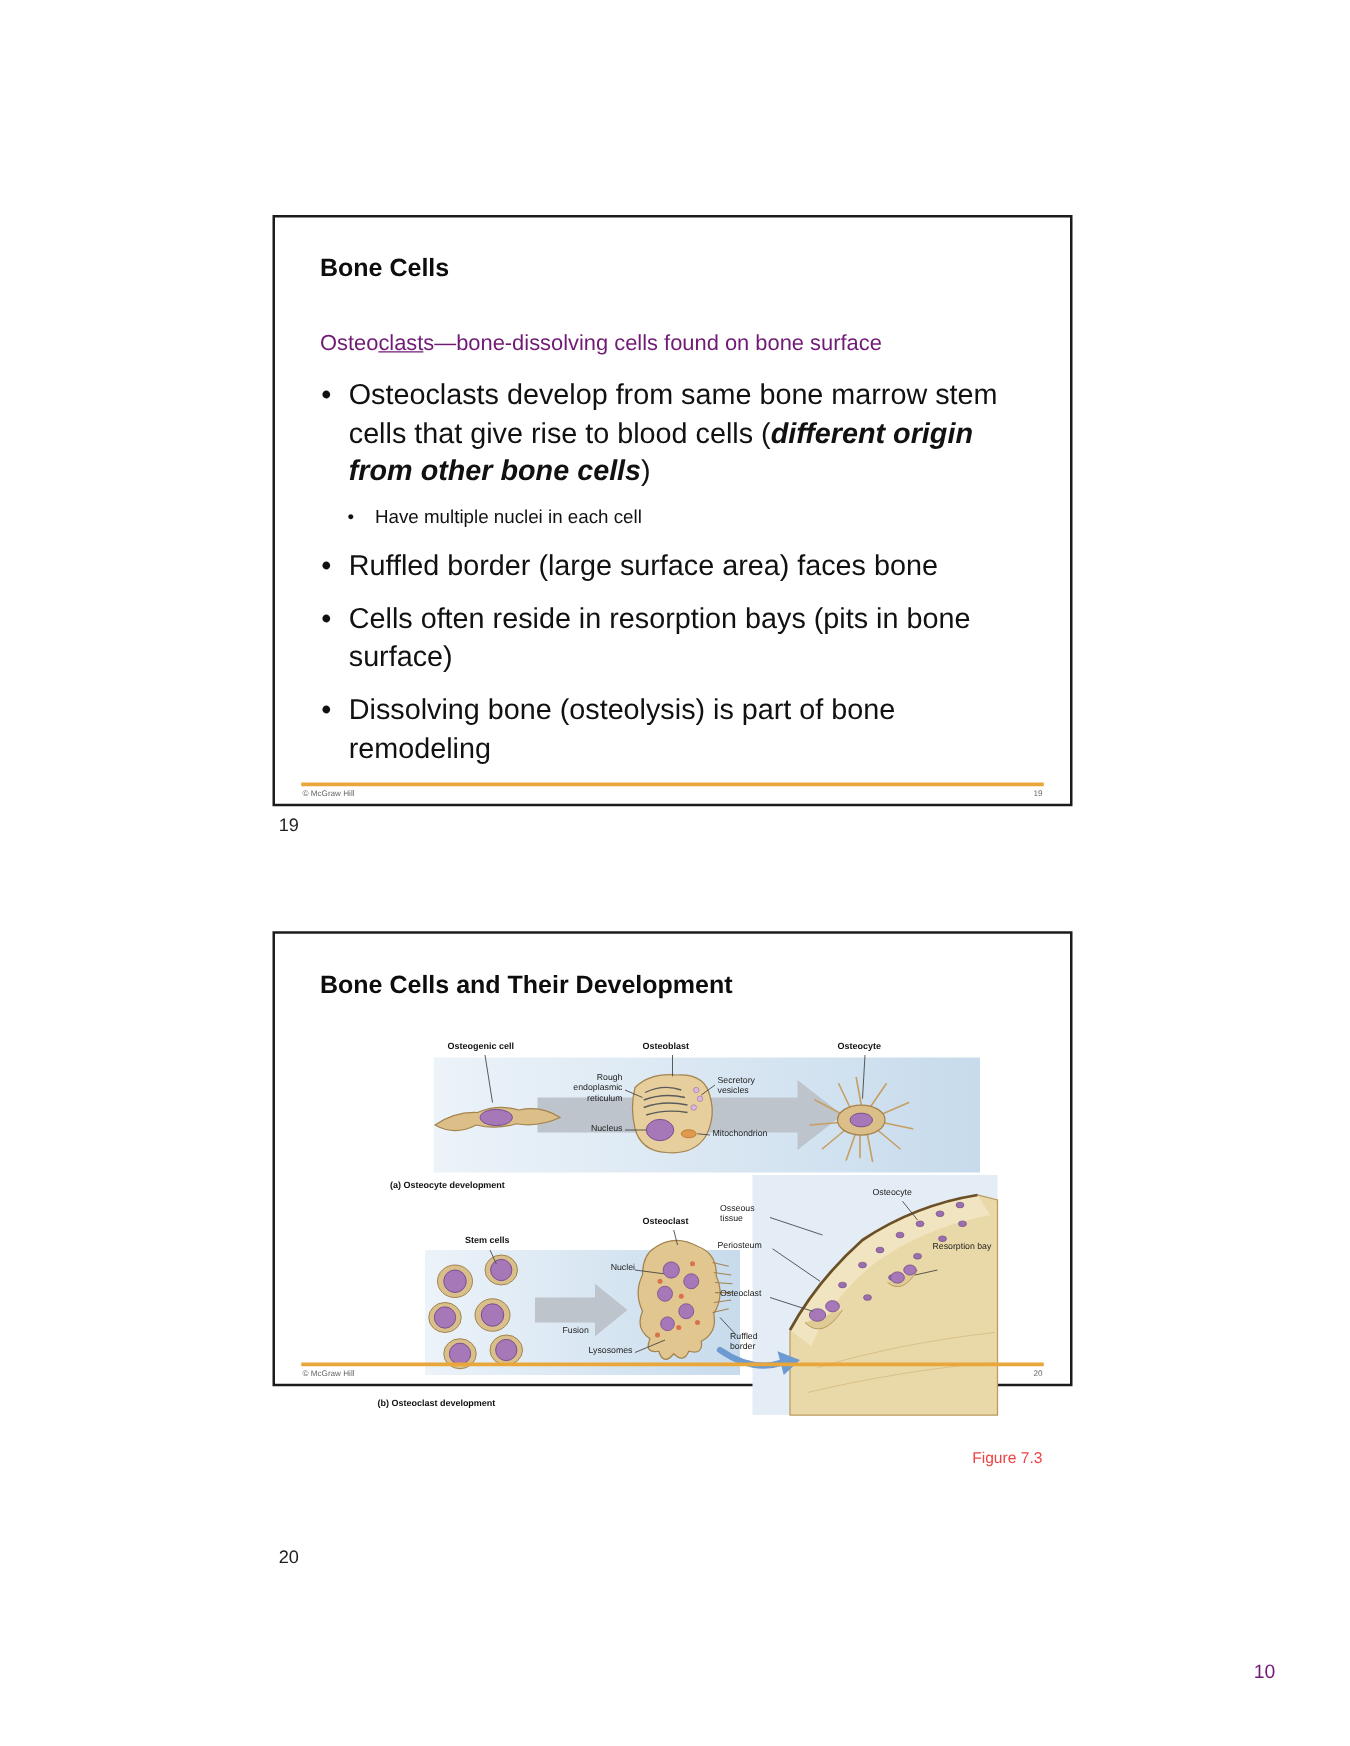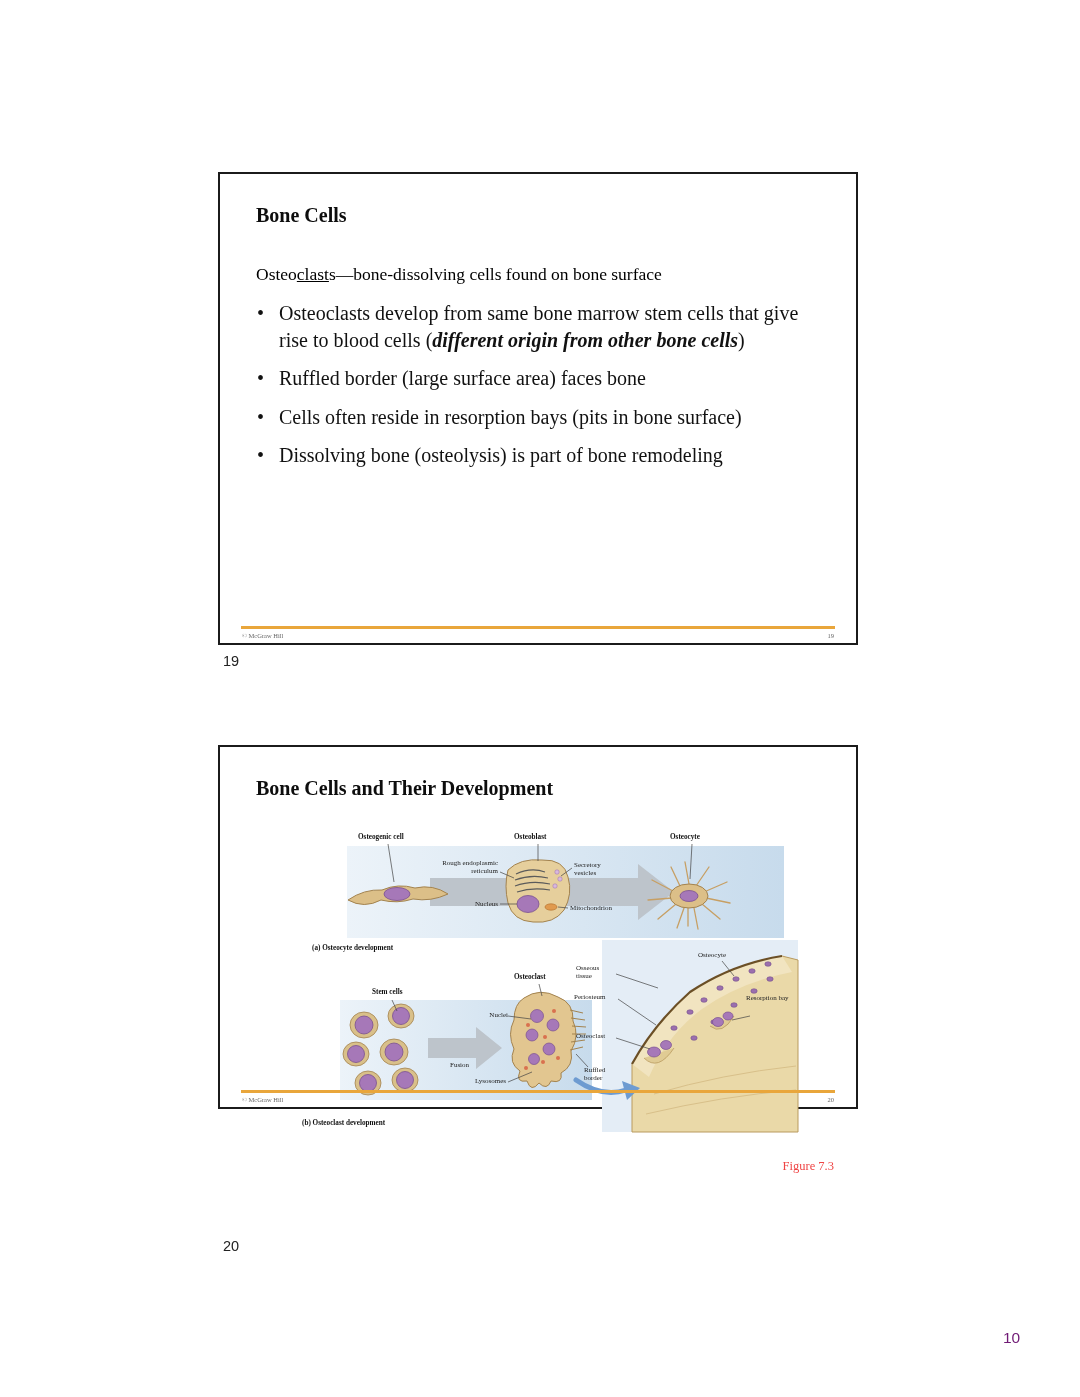--- a/index.html
+++ b/index.html
@@ -6,34 +6,33 @@
   html, body { margin: 0; padding: 0; }
   body {
     width: 1080px; height: 1397px; background: #ffffff;
     font-family: "Liberation Sans", "DejaVu Sans", sans-serif; color: #111;
   }
   .page { position: relative; width: 1080px; height: 1397px; background: #fff; overflow: hidden; }
 
   .slide {
     position: absolute; left: 218px; width: 640px; background: #fff;
     border: 2px solid #1b1b1b;
-    font-family: Liberation Serif, serif;
   }
   #slide19 { top: 172px; height: 473px; }
   #slide20 { top: 745px; height: 364px; }
 
   .slide-title {
     position: absolute; left: 36px; top: 30px; margin: 0;
     font-size: 20px; font-weight: 700; color: #0d0d0d;
   }
-  .lead { position: absolute; left: 36px; top: 90px; margin: 0; font-size: 17.5px; color: #000000; }
+  .lead { position: absolute; left: 36px; top: 90px; margin: 0; font-size: 17.5px; color: #701a75; }
   .lead .u { text-decoration: underline; }
 
   .bullets { position: absolute; left: 36px; top: 126px; width: 556px; margin: 0; padding: 0; list-style: none; }
-  .bullets li { position: relative; padding-left: 23px; margin-bottom: 12px; font-size: 20px; line-height: 1.33; }
+  .bullets li { position: relative; padding-left: 23px; margin-bottom: 12px; font-size: 23px; line-height: 1.33; }
   .bullets li::before { content: "\2022"; position: absolute; left: 1px; top: 0; }
   .bullets li.sub { margin-left: 21px; font-size: 15px; margin-bottom: 13px; }
 
   .footer-rule { position: absolute; left: 21px; right: 21px; bottom: 14px; height: 3px; background: #E9A63B; }
   .copyright { position: absolute; left: 22px; bottom: 4px; font-size: 6.5px; color: #666; }
   .slide-num { position: absolute; right: 22px; bottom: 4px; font-size: 6.5px; color: #666; }
 
   .below-num { position: absolute; left: 223px; font-size: 14.5px; color: #222; }
   #num19 { top: 653px; }
   #num20 { top: 1238px; }
@@ -52,20 +51,21 @@
 
 <div class="page">
 
   <section class="slide" id="slide19">
     <h1 class="slide-title">Bone Cells</h1>
 
     <p class="lead"><span>Osteo</span><span class="u">clast</span><span>s—bone-dissolving cells found on bone surface</span></p>
 
     <ul class="bullets">
       <li><span>Osteoclasts develop from same bone marrow stem cells that give rise to blood cells (</span><b><i>different origin from other bone cells</i></b><span>)</span></li>
+      <li class="sub">Have multiple nuclei in each cell</li>
       <li>Ruffled border (large surface area) faces bone</li>
       <li>Cells often reside in resorption bays (pits in bone surface)</li>
       <li>Dissolving bone (osteolysis) is part of bone remodeling</li>
     </ul>
 
     <div class="footer-rule"></div>
     <span class="copyright">© McGraw Hill</span>
     <span class="slide-num">19</span>
   </section>
   <span class="below-num" id="num19">19</span>

